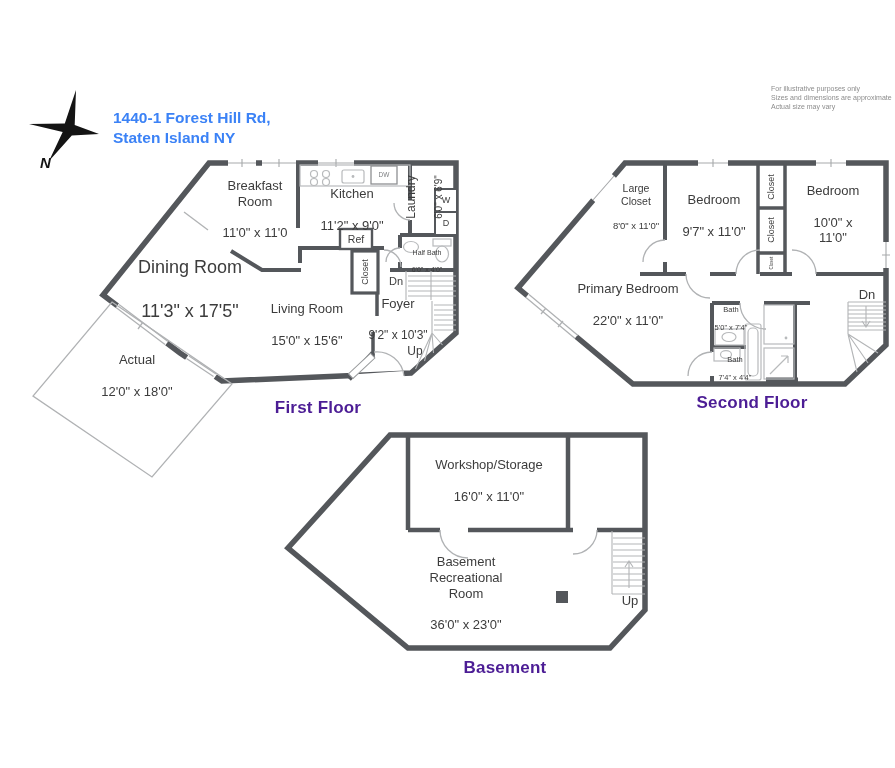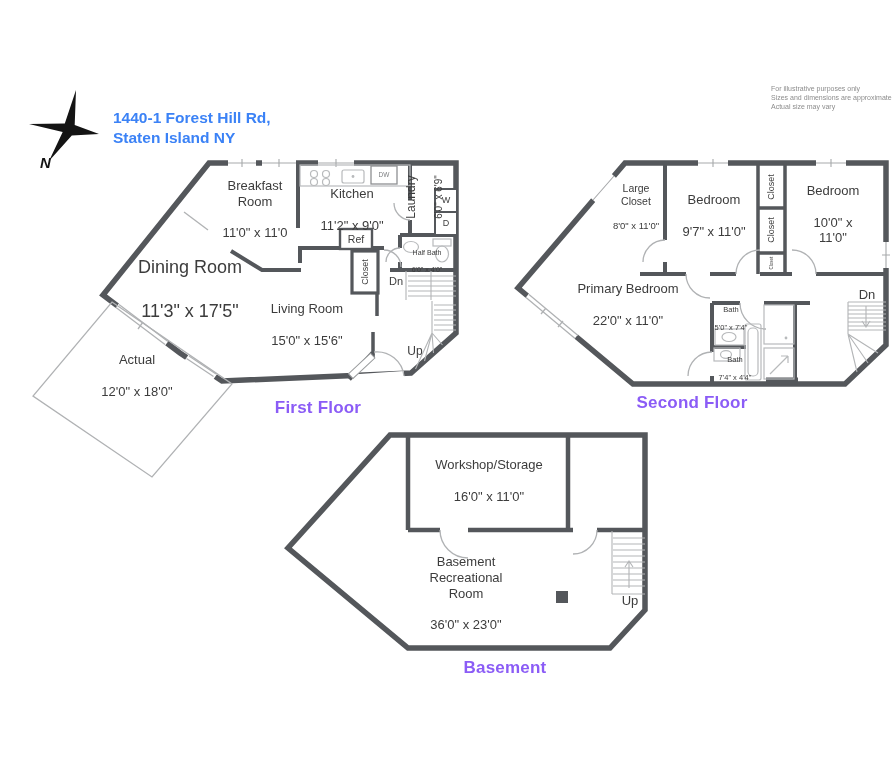--- a/index.html
+++ b/index.html
@@ -4,21 +4,21 @@
 <style>
   html,body{margin:0;padding:0;background:#fff;}
   #page{position:relative;width:895px;height:768px;background:#ffffff;overflow:hidden;
         font-family:"Liberation Sans", sans-serif;}
   #plan-svg{position:absolute;left:0;top:0;}
   .lbl{position:absolute;transform:translate(-50%,-50%);text-align:center;color:#3c3c3c;
        line-height:1.22;white-space:pre-line;}
   .lbl .nm{white-space:pre-line;}
   .rot{transform:translate(-50%,-50%) rotate(-90deg);}
   .floor-title{position:absolute;transform:translate(-50%,-50%);font-weight:700;
-       font-size:17px;color:#8b5cf6;letter-spacing:.2px;}
+       font-size:17px;color:#4c1d95;letter-spacing:.2px;}
   #address{position:absolute;left:113px;top:108px;font-weight:700;font-size:15.5px;
        color:#3b82f6;line-height:1.3;}
   #disclaimer{position:absolute;left:771px;top:84px;font-size:7px;color:#8c8c8c;line-height:1.32;}
   #north-label{position:absolute;left:40px;top:154px;font-size:15px;font-weight:700;
        font-style:italic;color:#141414;}
   .wall{stroke:#54575b;fill:none;}
   .thin{stroke:#b0b2b4;fill:none;stroke-width:1.3;}
   .fix{stroke:#b8babc;fill:none;stroke-width:1.2;}
   .stair{stroke:#b3b5b7;fill:none;stroke-width:1.1;}
   .gap{stroke:#ffffff;fill:none;stroke-linecap:butt;}
@@ -174,20 +174,24 @@
     <div class="dm" style="font-size:10px">6'0" x 6'9"</div>
   </div>
   <div class="lbl" style="left:190px;top:290px;font-size:18px">
     <div class="nm">Dining Room</div>
     <div class="dm">11'3" x 17'5"</div>
   </div>
   <div class="lbl" style="left:307px;top:325px;font-size:13px">
     <div class="nm">Living Room</div>
     <div class="dm">15'0" x 15'6"</div>
   </div>
+  <div class="lbl" style="left:398px;top:319px;font-size:13px">
+    <div class="nm">Foyer</div>
+    <div class="dm" style="font-size:12px">9'2" x 10'3"</div>
+  </div>
   <div class="lbl" style="left:427px;top:261px;font-size:7px">
     <div class="nm">Half Bath</div>
     <div class="dm">6'0" x 4'0"</div>
   </div>
   <div class="lbl" style="left:137px;top:376px;font-size:13px">
     <div class="nm">Actual</div>
     <div class="dm">12'0" x 18'0"</div>
   </div>
   <div class="lbl rot" style="left:365px;top:272px;font-size:9px">Closet</div>
   <div class="lbl" style="left:356px;top:239px;font-size:10.5px">Ref</div>
@@ -220,21 +224,21 @@
   </div>
   <div class="lbl" style="left:731px;top:319px;font-size:7.5px">
     <div class="nm">Bath</div>
     <div class="dm">5'0" x 7'4"</div>
   </div>
   <div class="lbl" style="left:735px;top:369px;font-size:7.5px">
     <div class="nm">Bath</div>
     <div class="dm">7'4" x 4'4"</div>
   </div>
   <div class="lbl" style="left:867px;top:295px;font-size:13px">Dn</div>
-  <div class="floor-title" style="left:692px;top:403px">Second Floor</div>
+  <div class="floor-title" style="left:752px;top:403px">Second Floor</div>
 
   <div class="lbl" style="left:489px;top:481px;font-size:13px">
     <div class="nm">Workshop/Storage</div>
     <div class="dm">16'0" x 11'0"</div>
   </div>
   <div class="lbl" style="left:466px;top:594px;font-size:13px">
     <div class="nm">Basement
 Recreational
 Room</div>
     <div class="dm">36'0" x 23'0"</div>

